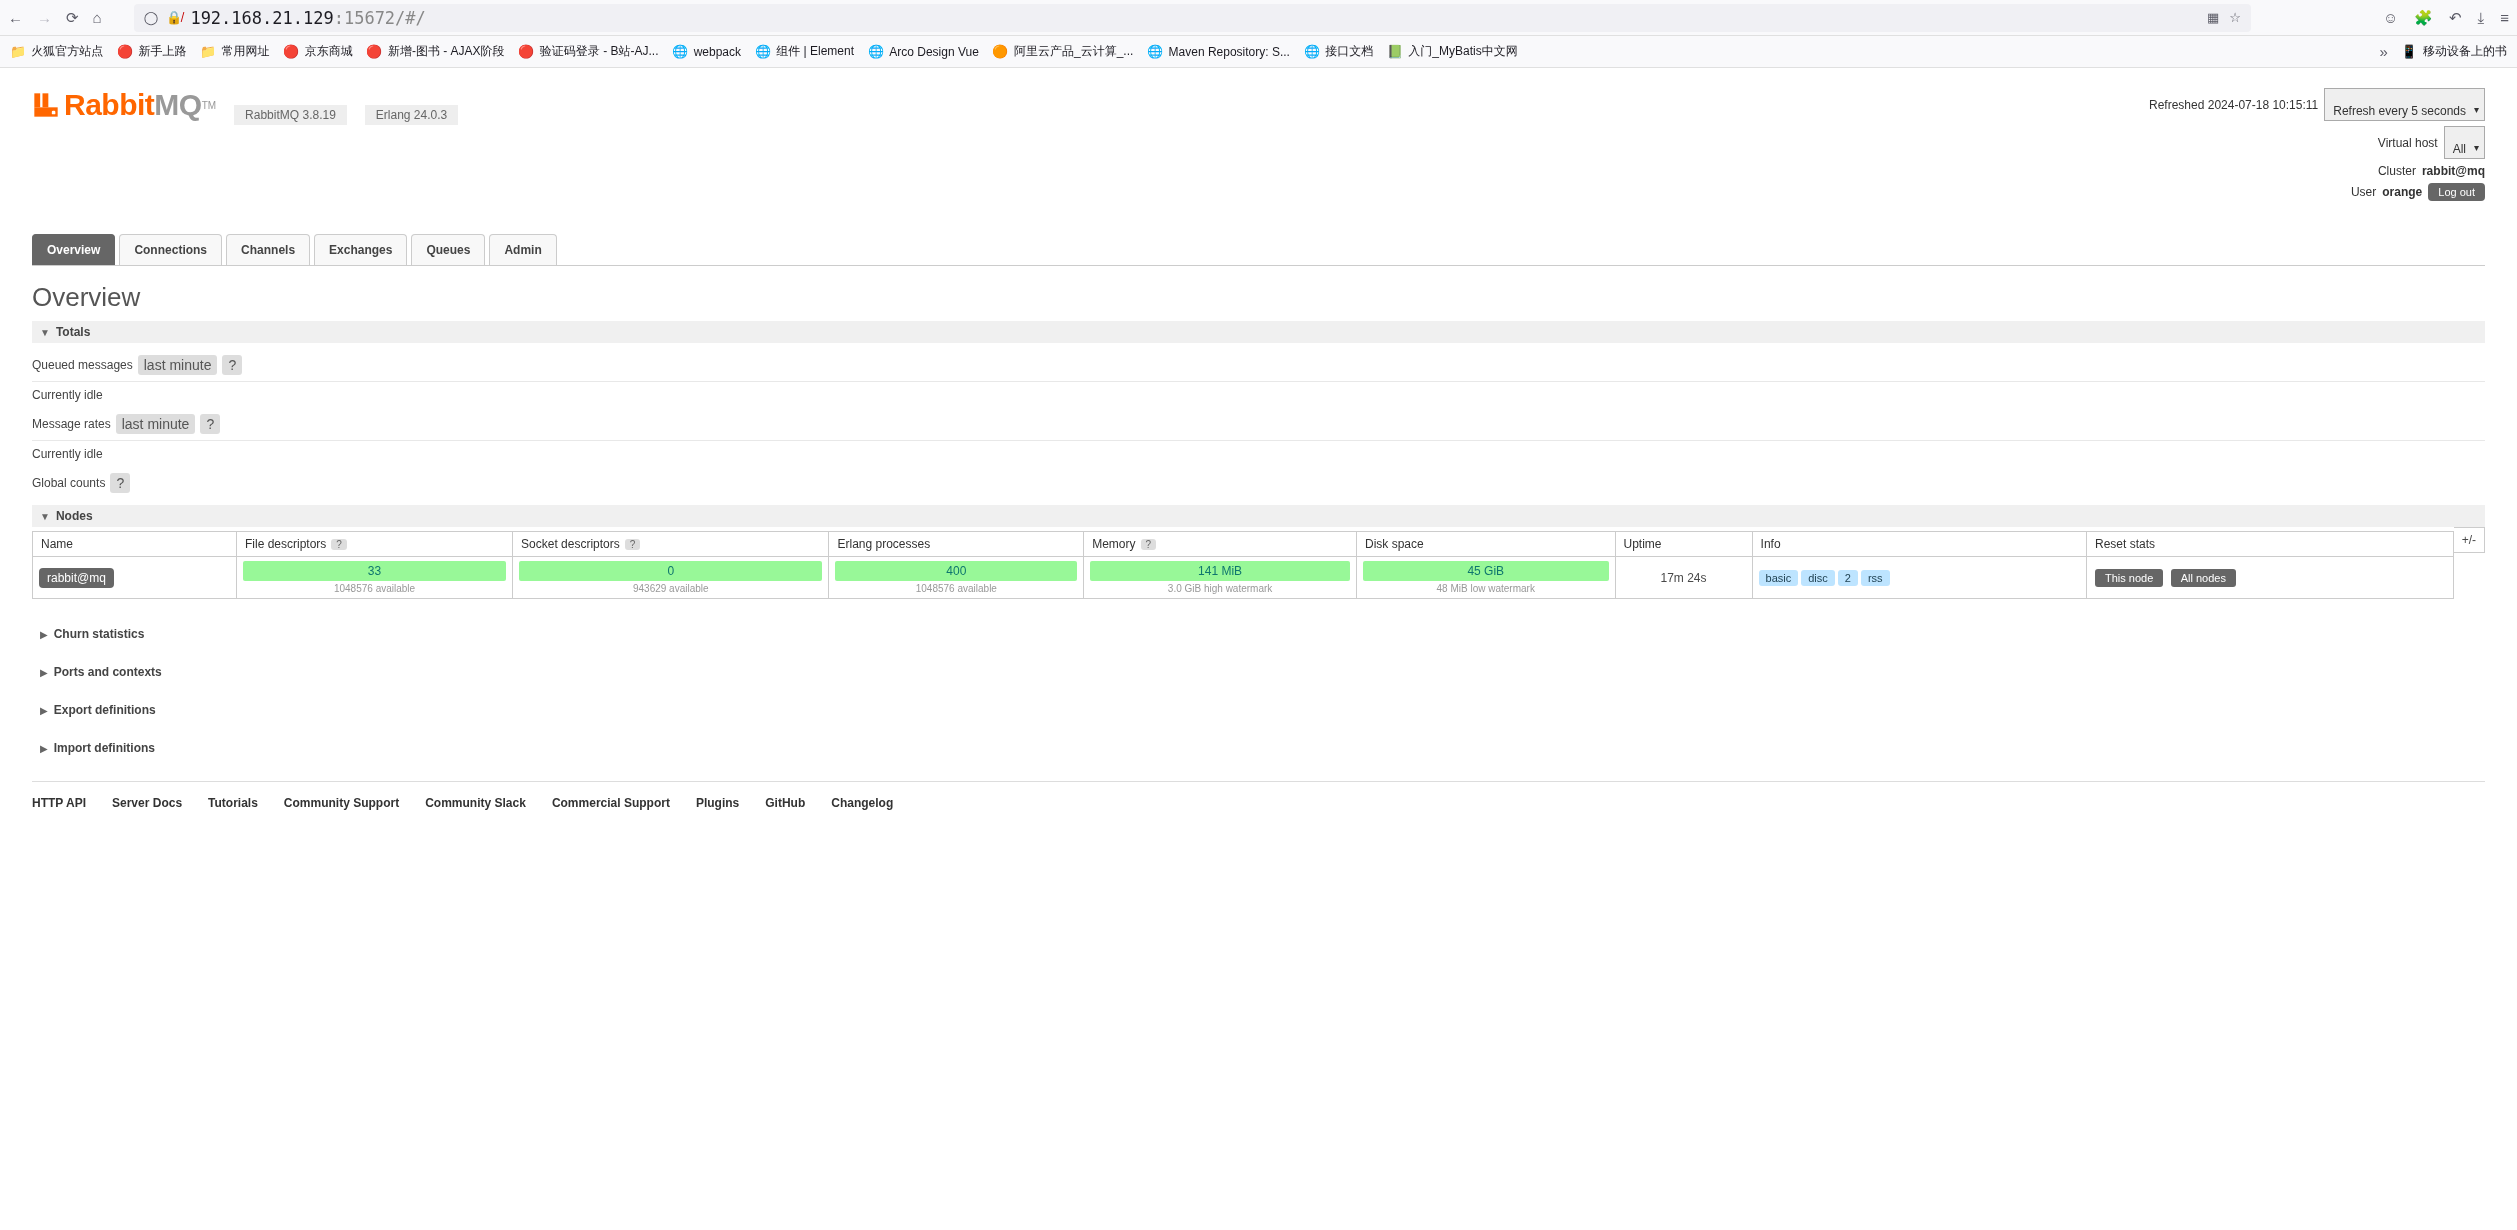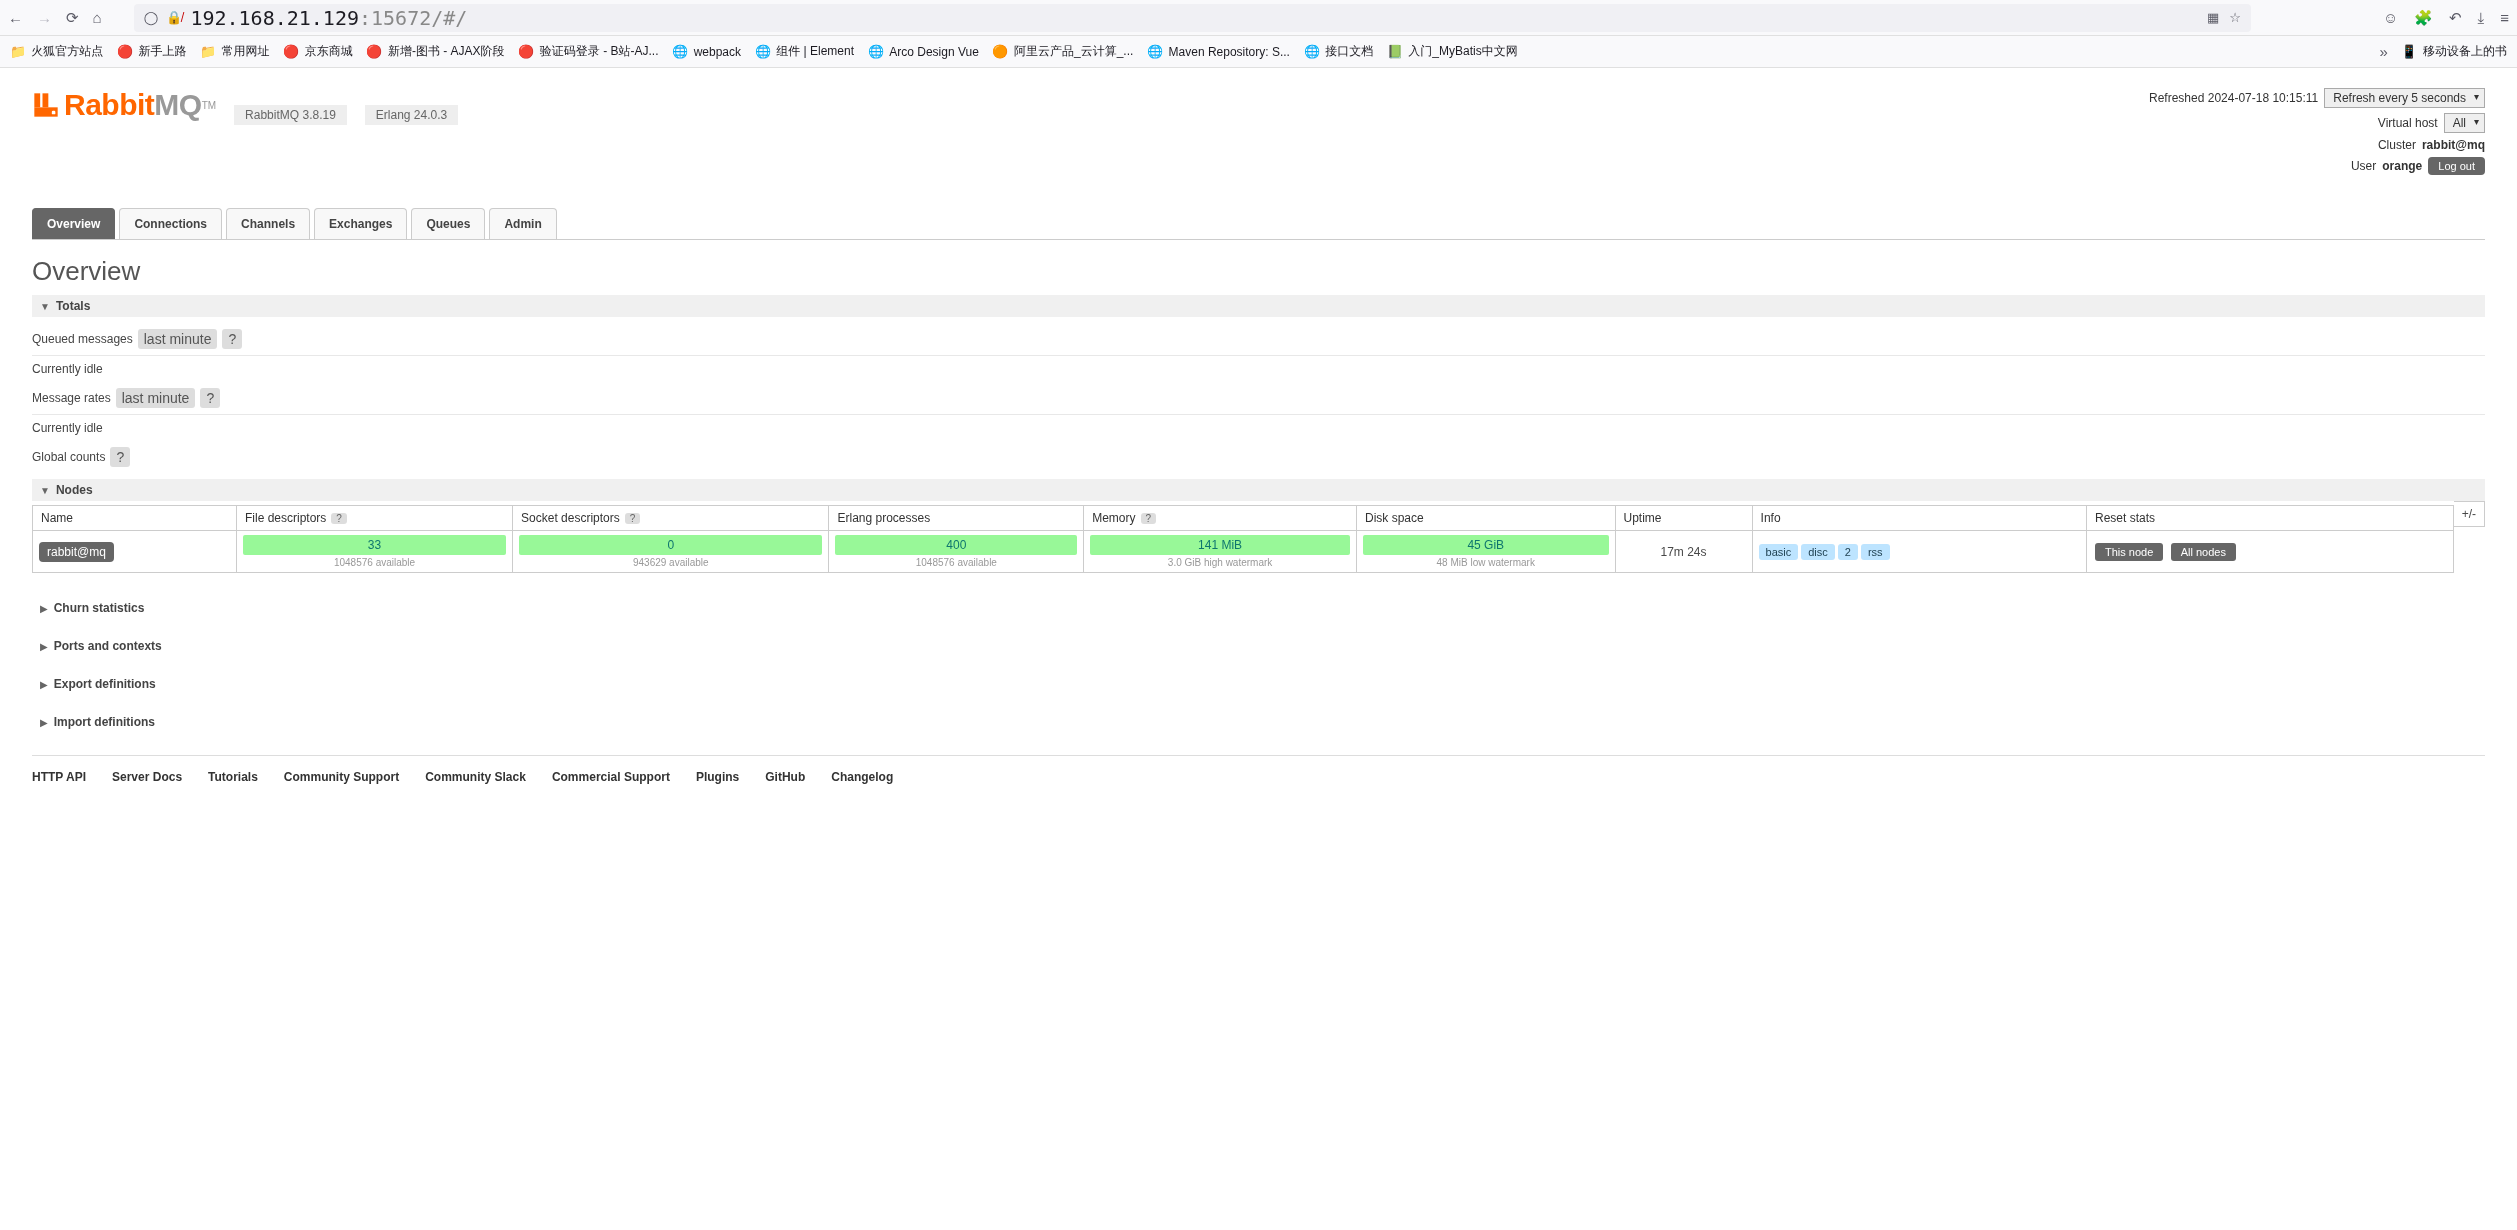--- a/index.html
+++ b/index.html
@@ -5,21 +5,21 @@
     * { box-sizing: border-box; margin: 0; padding: 0; }
     body { font-family: Verdana, sans-serif; font-size: 12px; background: #fff; color: #484848; }
     
     
     .browser-toolbar { background: #f9f9fb; height: 36px; display: flex; align-items: center; padding: 0 8px; border-bottom: 1px solid #e0e0e0; gap: 12px; }
     .nav-buttons { display: flex; gap: 14px; align-items: center; }
     .nav-icon { font-size: 15px; color: #5b5b66; cursor: pointer; }
     .nav-icon.disabled { color: #babac3; }
     .address-bar { flex: 1; background: #f0f0f4; border-radius: 4px; height: 28px; display: flex; align-items: center; padding: 0 10px; gap: 8px; margin: 0 120px 0 20px; }
     .addr-icon { font-size: 13px; color: #5b5b66; }
-    .addr-text { font-family: monospace; font-size: 20px; color: #1c1b22; }
+    .addr-text { font-family: monospace; font-size: 17px; color: #1c1b22; }
     .addr-dim { color: #888; }
     .addr-right { margin-left: auto; display: flex; gap: 10px; }
     .toolbar-right { display: flex; gap: 16px; align-items: center; }
     
     .bookmark-bar { background: #f9f9fb; height: 32px; display: flex; align-items: center; padding: 0 10px; gap: 14px; border-bottom: 1px solid #e0e0e0; font-size: 12px; }
     .bookmark { display: flex; align-items: center; gap: 5px; color: #1c1b22; cursor: pointer; white-space: nowrap; }
     .bookmark-icon { font-size: 13px; }
     
     
     .page-wrapper { padding: 0 32px; }
@@ -28,21 +28,21 @@
     .logo-block { display: flex; align-items: baseline; gap: 18px; }
     .logo-rabbit { display: flex; align-items: center; }
     .logo-rabbit svg { width: 28px; height: 28px; margin-right: 4px; }
     .logo-rabbit-r { font-family: "Helvetica Neue", Arial, sans-serif; font-weight: 700; font-size: 30px; color: #ff6600; letter-spacing: -0.5px; }
     .logo-rabbit-mq { font-family: "Helvetica Neue", Arial, sans-serif; font-weight: 700; font-size: 30px; color: #999; letter-spacing: -0.5px; }
     .logo-tm { font-size: 10px; color: #999; vertical-align: text-top; }
     .version-pill { background: #eee; border-radius: 0; padding: 3px 11px; font-size: 12px; color: #666; }
     
     .top-right { margin-left: auto; text-align: right; color: #333; }
     .top-right .row { display: flex; align-items: center; justify-content: flex-end; gap: 6px; margin-bottom: 5px; }
-    .select-box { background: #efefef; border: 1px solid #aaa; padding: 2px 18px 2px 8px; font-size: 12px; position: relative; cursor: pointer; }
+    .select-box { background: #efefef; border: 1px solid #aaa; padding: 15px 18px 2px 8px; font-size: 12px; position: relative; cursor: pointer; }
     .select-box::after { content: "▾"; position: absolute; right: 5px; font-size: 10px; }
     .logout-btn { background: #666; color: #fff; border: none; padding: 3px 10px; border-radius: 4px; font-size: 11px; cursor: pointer; }
     .bold { font-weight: 700; }
     
     .nav-tabs { display: flex; border-bottom: 1px solid #ccc; margin-top: 28px; }
     .nav-tab { background: #f8f8f8; border: 1px solid #ccc; border-bottom: none; border-radius: 4px 4px 0 0; padding: 8px 14px; margin-right: 4px; font-size: 12px; font-weight: 700; color: #444; cursor: pointer; }
     .nav-tab.active { background: #666; color: #fff; border-color: #666; }
     
     .page-title { font-size: 26px; color: #555; font-weight: 400; margin: 16px 0 8px 0; }
     

